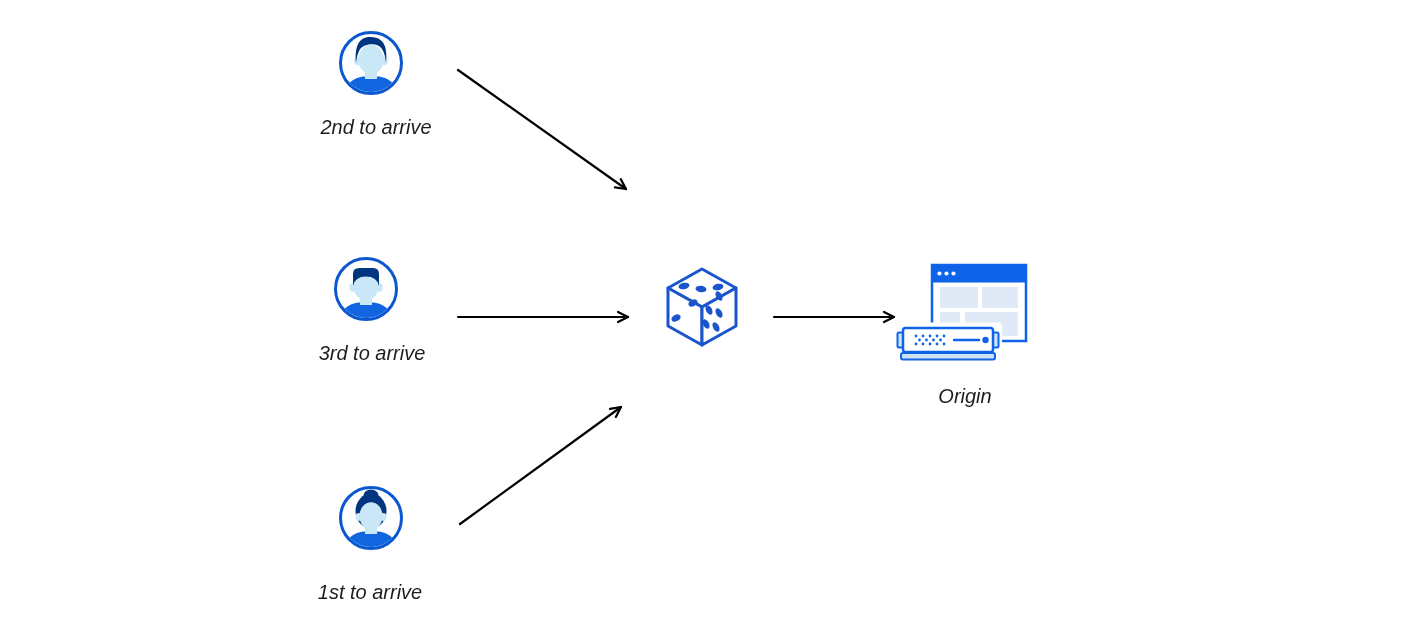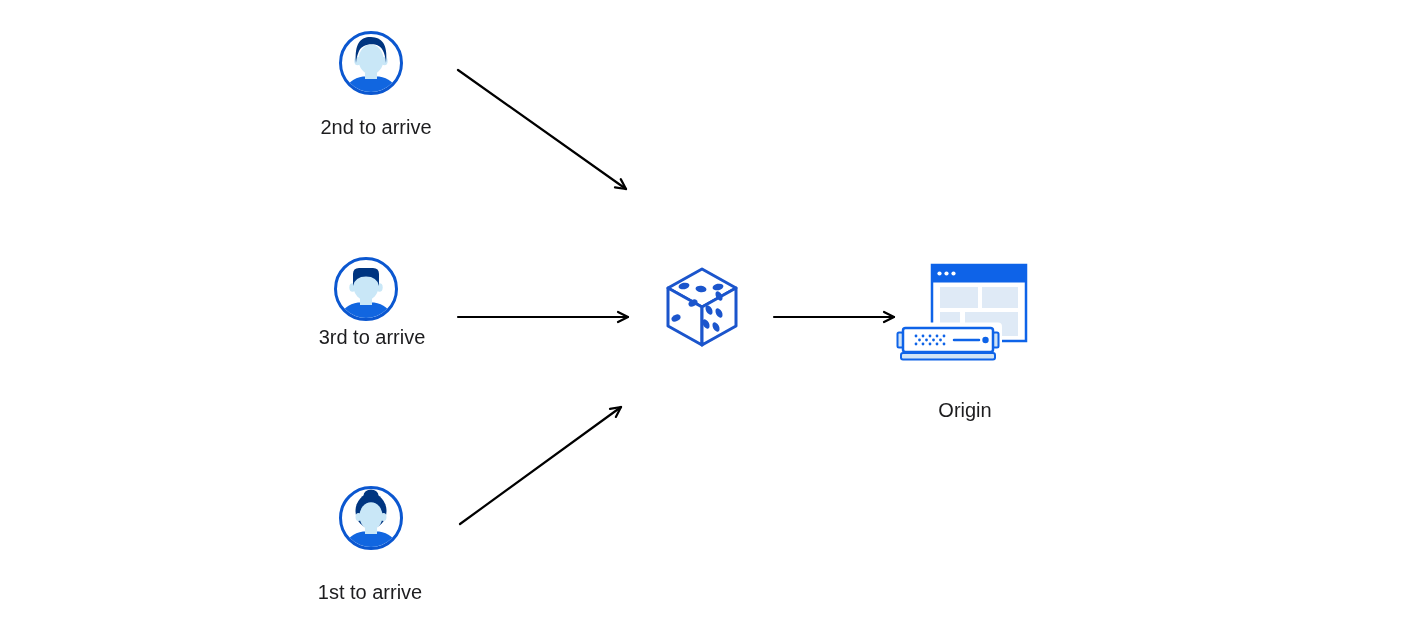--- a/index.html
+++ b/index.html
@@ -7,20 +7,21 @@
     padding: 0;
     background: #ffffff;
     font-family: "Liberation Sans", sans-serif;
   }
   #canvas {
     position: relative;
     width: 1405px;
     height: 633px;
     background: #ffffff;
     overflow: hidden;
+    font-style: italic;
   }
   .abs { position: absolute; }
   .label {
     position: absolute;
     transform: translateX(-50%);
     font-size: 20px;
     line-height: 24px;
     color: #1d1d1f;
     white-space: nowrap;
   }
@@ -76,21 +77,21 @@
       <g clip-path="url(#av2)">
         <path d="M5 66 Q8.5 49 25 46.5 L41 46.5 Q57.5 49 61 66 Z" fill="#1166e0"></path>
         <rect x="27" y="34" width="12" height="15" fill="#c9e7f7"></rect>
         <ellipse cx="19.5" cy="31.5" rx="3.2" ry="4.2" fill="#c9e7f7"></ellipse>
         <ellipse cx="46.5" cy="31.5" rx="3.2" ry="4.2" fill="#c9e7f7"></ellipse>
         <ellipse cx="33" cy="30" rx="12.5" ry="14.5" fill="#c9e7f7"></ellipse>
         <path d="M20 30 L20 18 Q20 12 26 12 L40 12 Q46 12 46 18 L46 30 Q44 20.5 33 20.5 Q22 20.5 20 30 Z" fill="#003580"></path>
       </g>
     </svg>
   </div>
-  <div class="label" style="left:372px;top:325px">3rd to arrive</div>
+  <div class="label" style="left:372px;top:341px">3rd to arrive</div>
 
   <div class="abs" style="left:338px;top:485px;width:66px">
     <svg width="66" height="66" viewBox="0 0 66 66">
       <defs>
           <clipPath id="av3">
             <circle cx="33" cy="33" r="29"></circle>
           </clipPath>
         </defs>
       <circle cx="33" cy="33" r="30.5" fill="#ffffff" stroke="#0b57d0" stroke-width="3"></circle>
       <g clip-path="url(#av3)">
@@ -167,15 +168,15 @@
             <circle cx="27" cy="82" r="1.4"></circle>
             <circle cx="34" cy="82" r="1.4"></circle>
             <circle cx="41" cy="82" r="1.4"></circle>
             <circle cx="48" cy="82" r="1.4"></circle>
           <circle cx="89.5" cy="78" r="3.2"></circle>
         </g>
         <line x1="58" y1="78" x2="83" y2="78" stroke="#0e63e8" stroke-width="2.5" stroke-linecap="round"></line>
       </g>
     </svg>
   </div>
-  <div class="label" style="left:965px;top:398px">Origin</div>
+  <div class="label" style="left:965px;top:384px">Origin</div>
 
 </div>
 
 </body></html>

